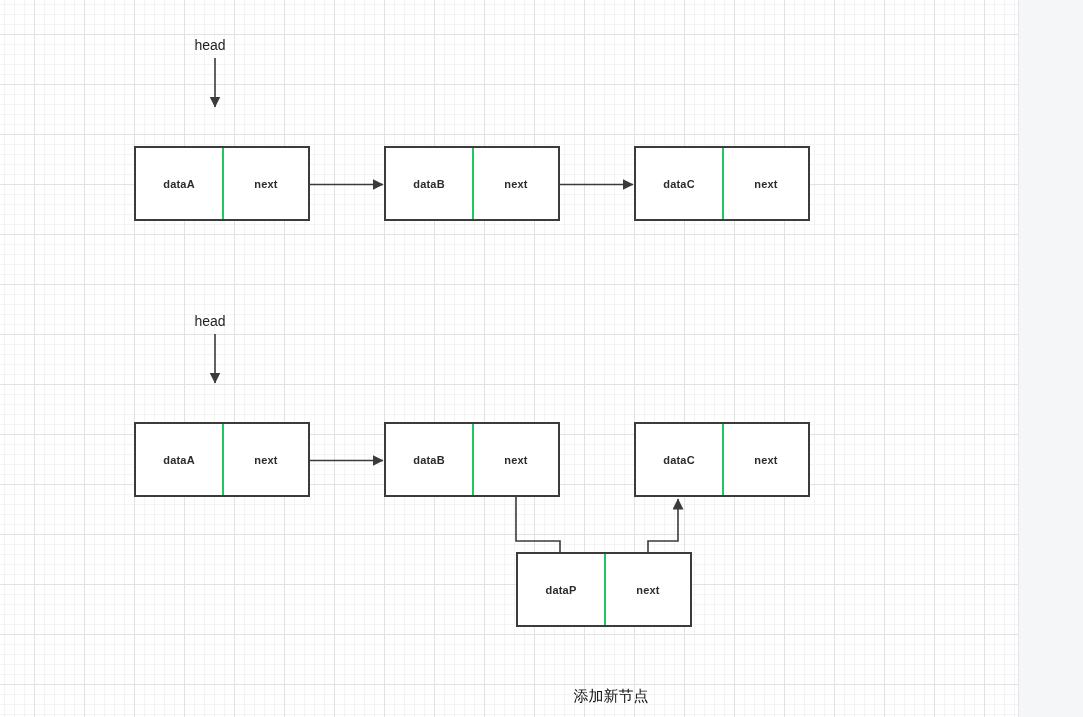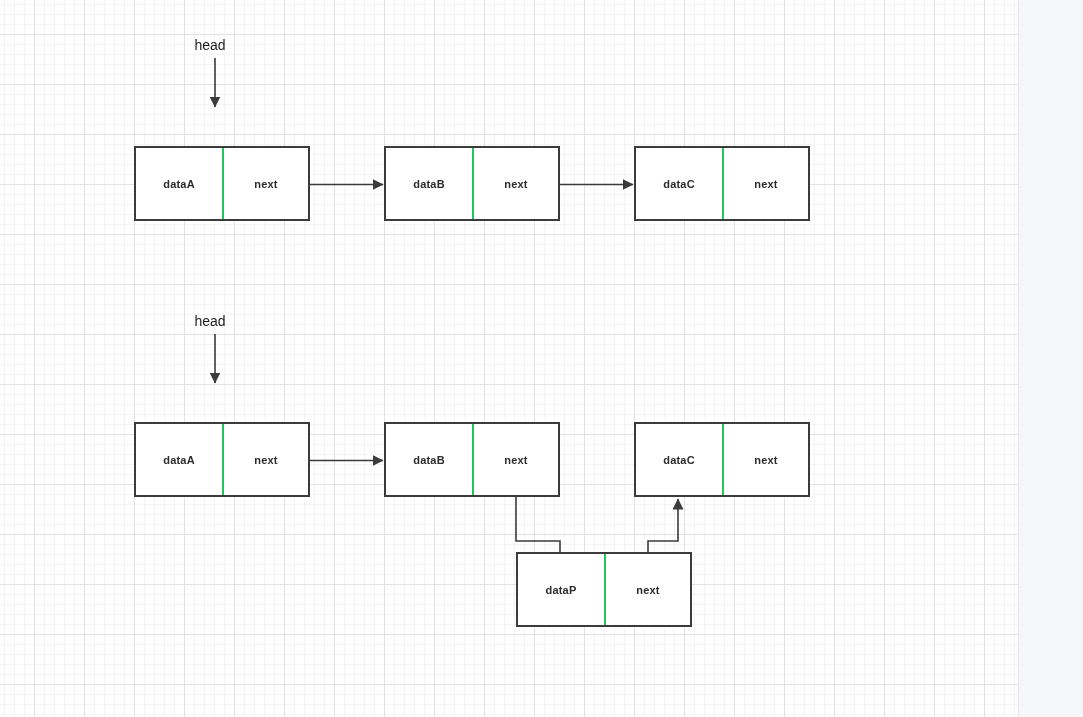--- a/index.html
+++ b/index.html
@@ -137,14 +137,15 @@
     <div class="node n-c2">
       <span class="cell">dataC</span>
       <span class="cell">next</span>
     </div>
 
     <div class="node n-p2">
       <span class="cell">dataP</span>
       <span class="cell">next</span>
     </div>
 
+    <div class="caption">添加新节点</div>
   </div>
 </div>
 
 </body></html>

